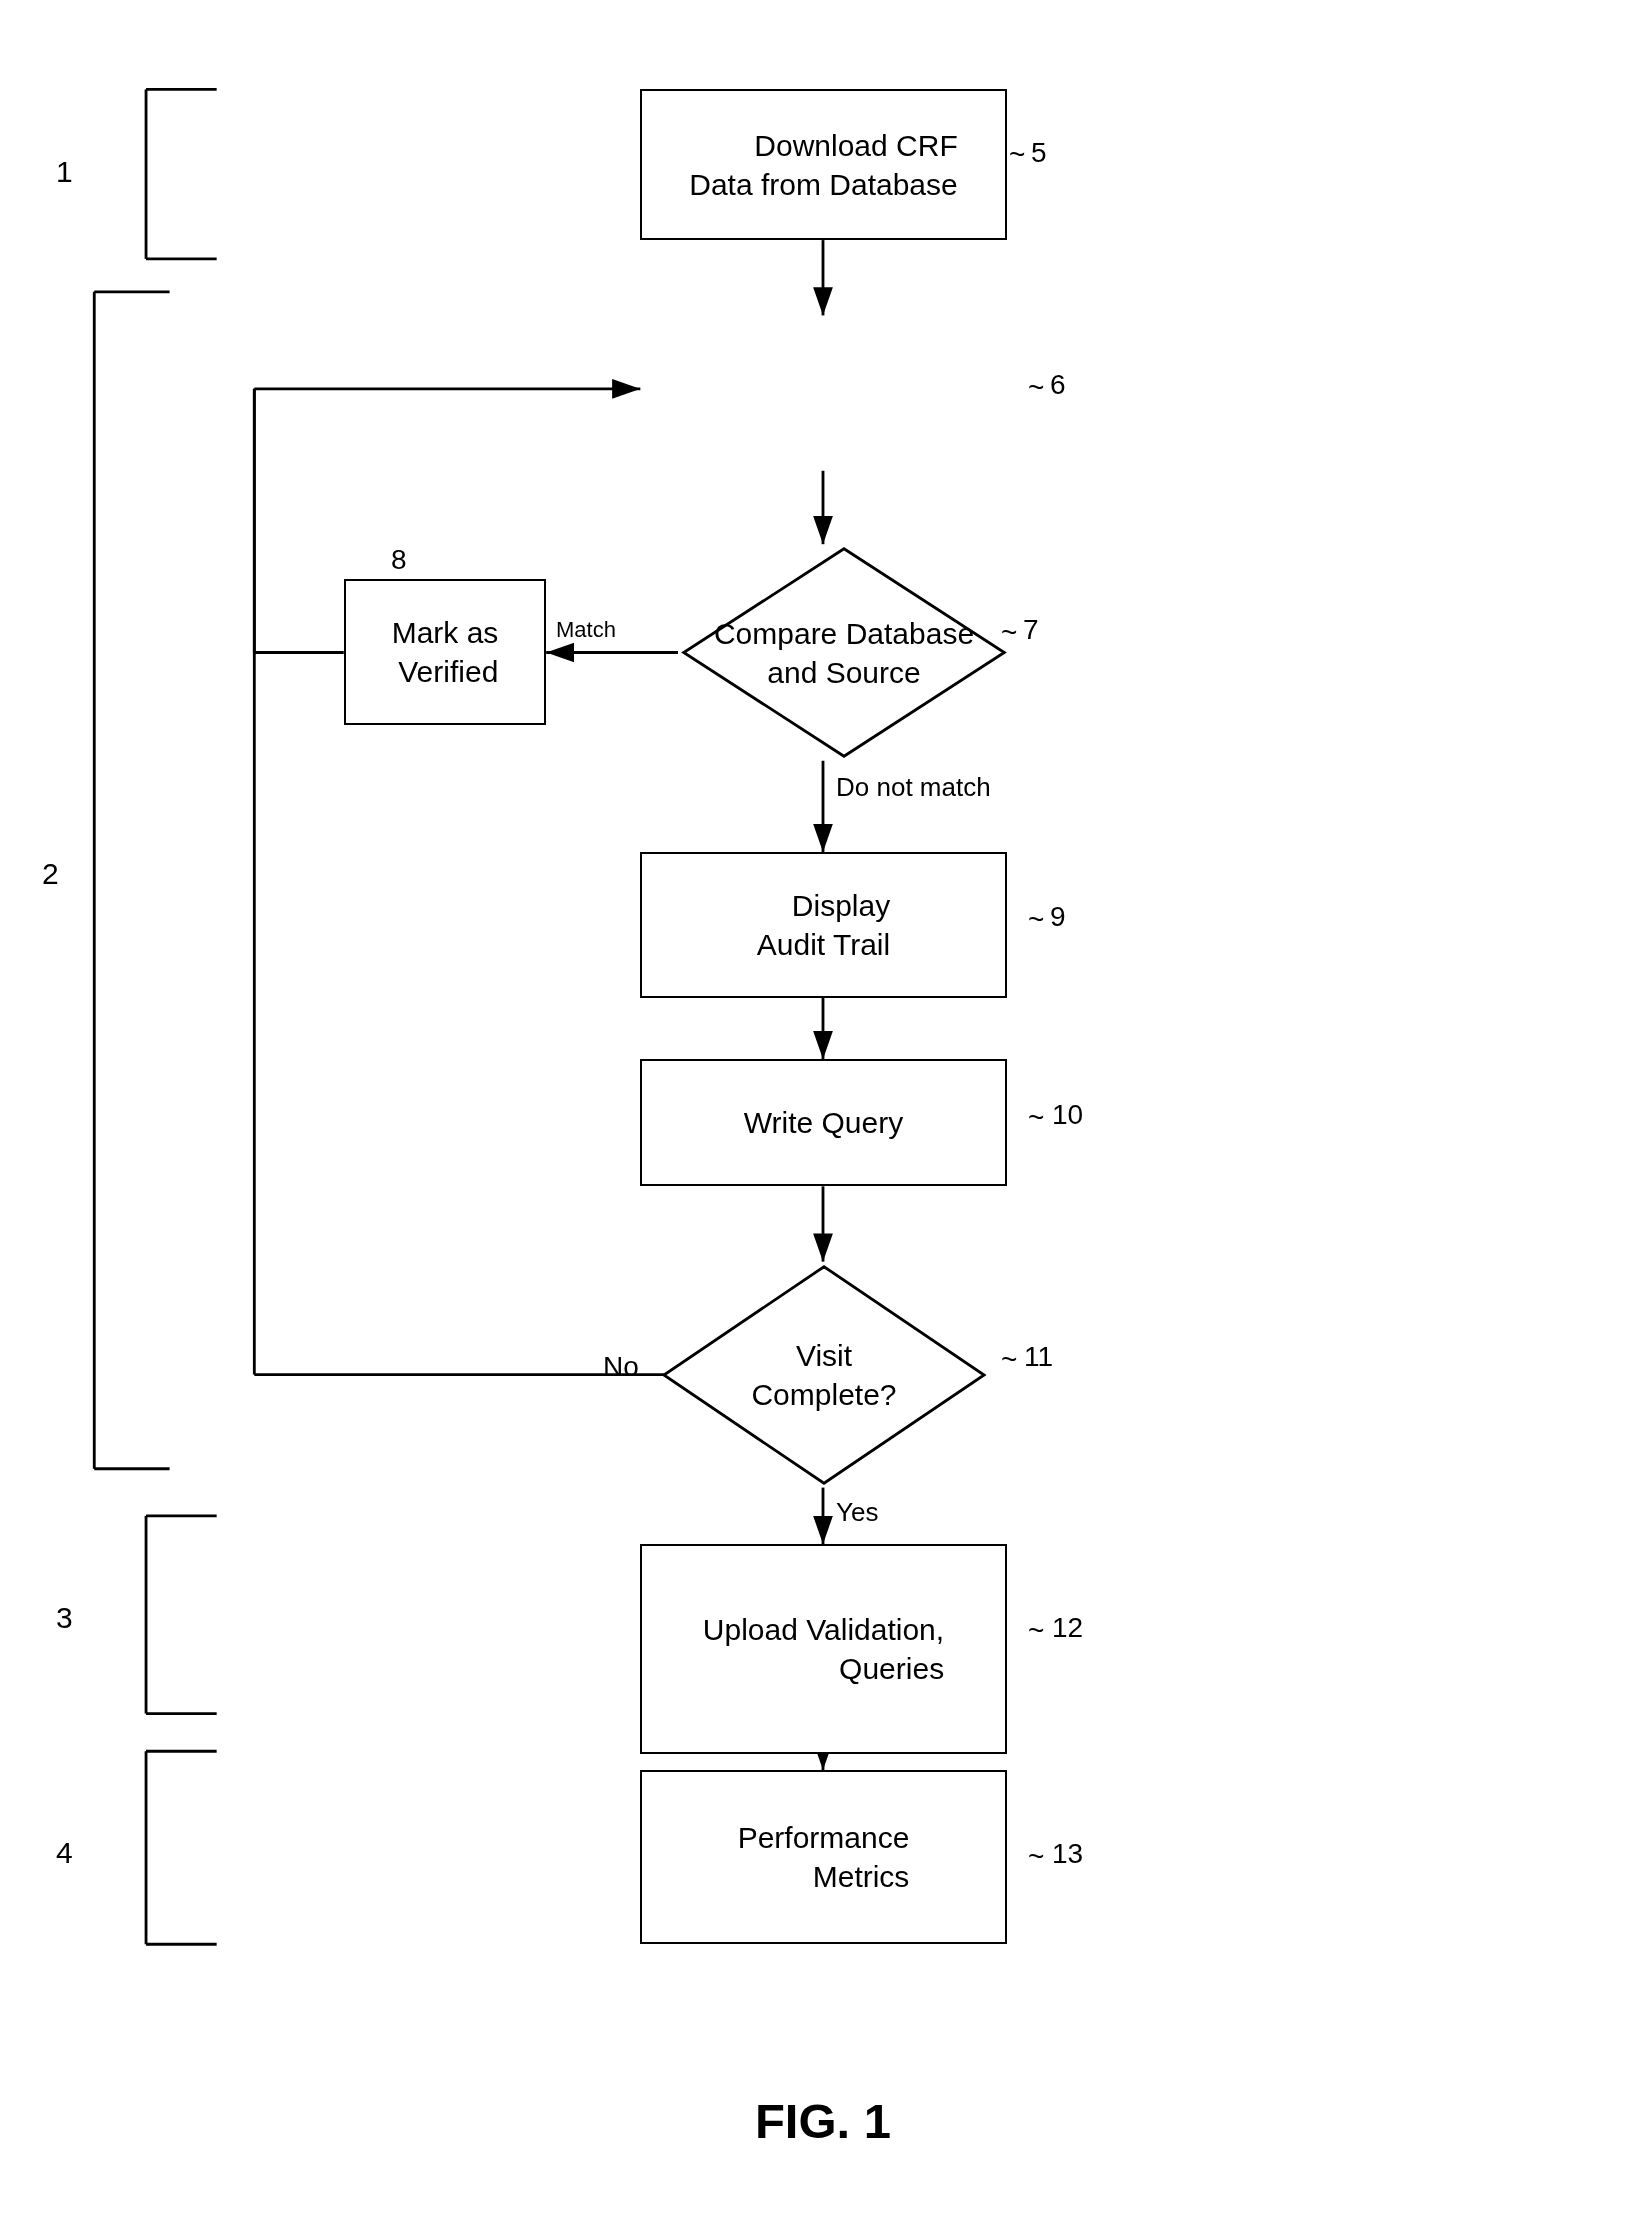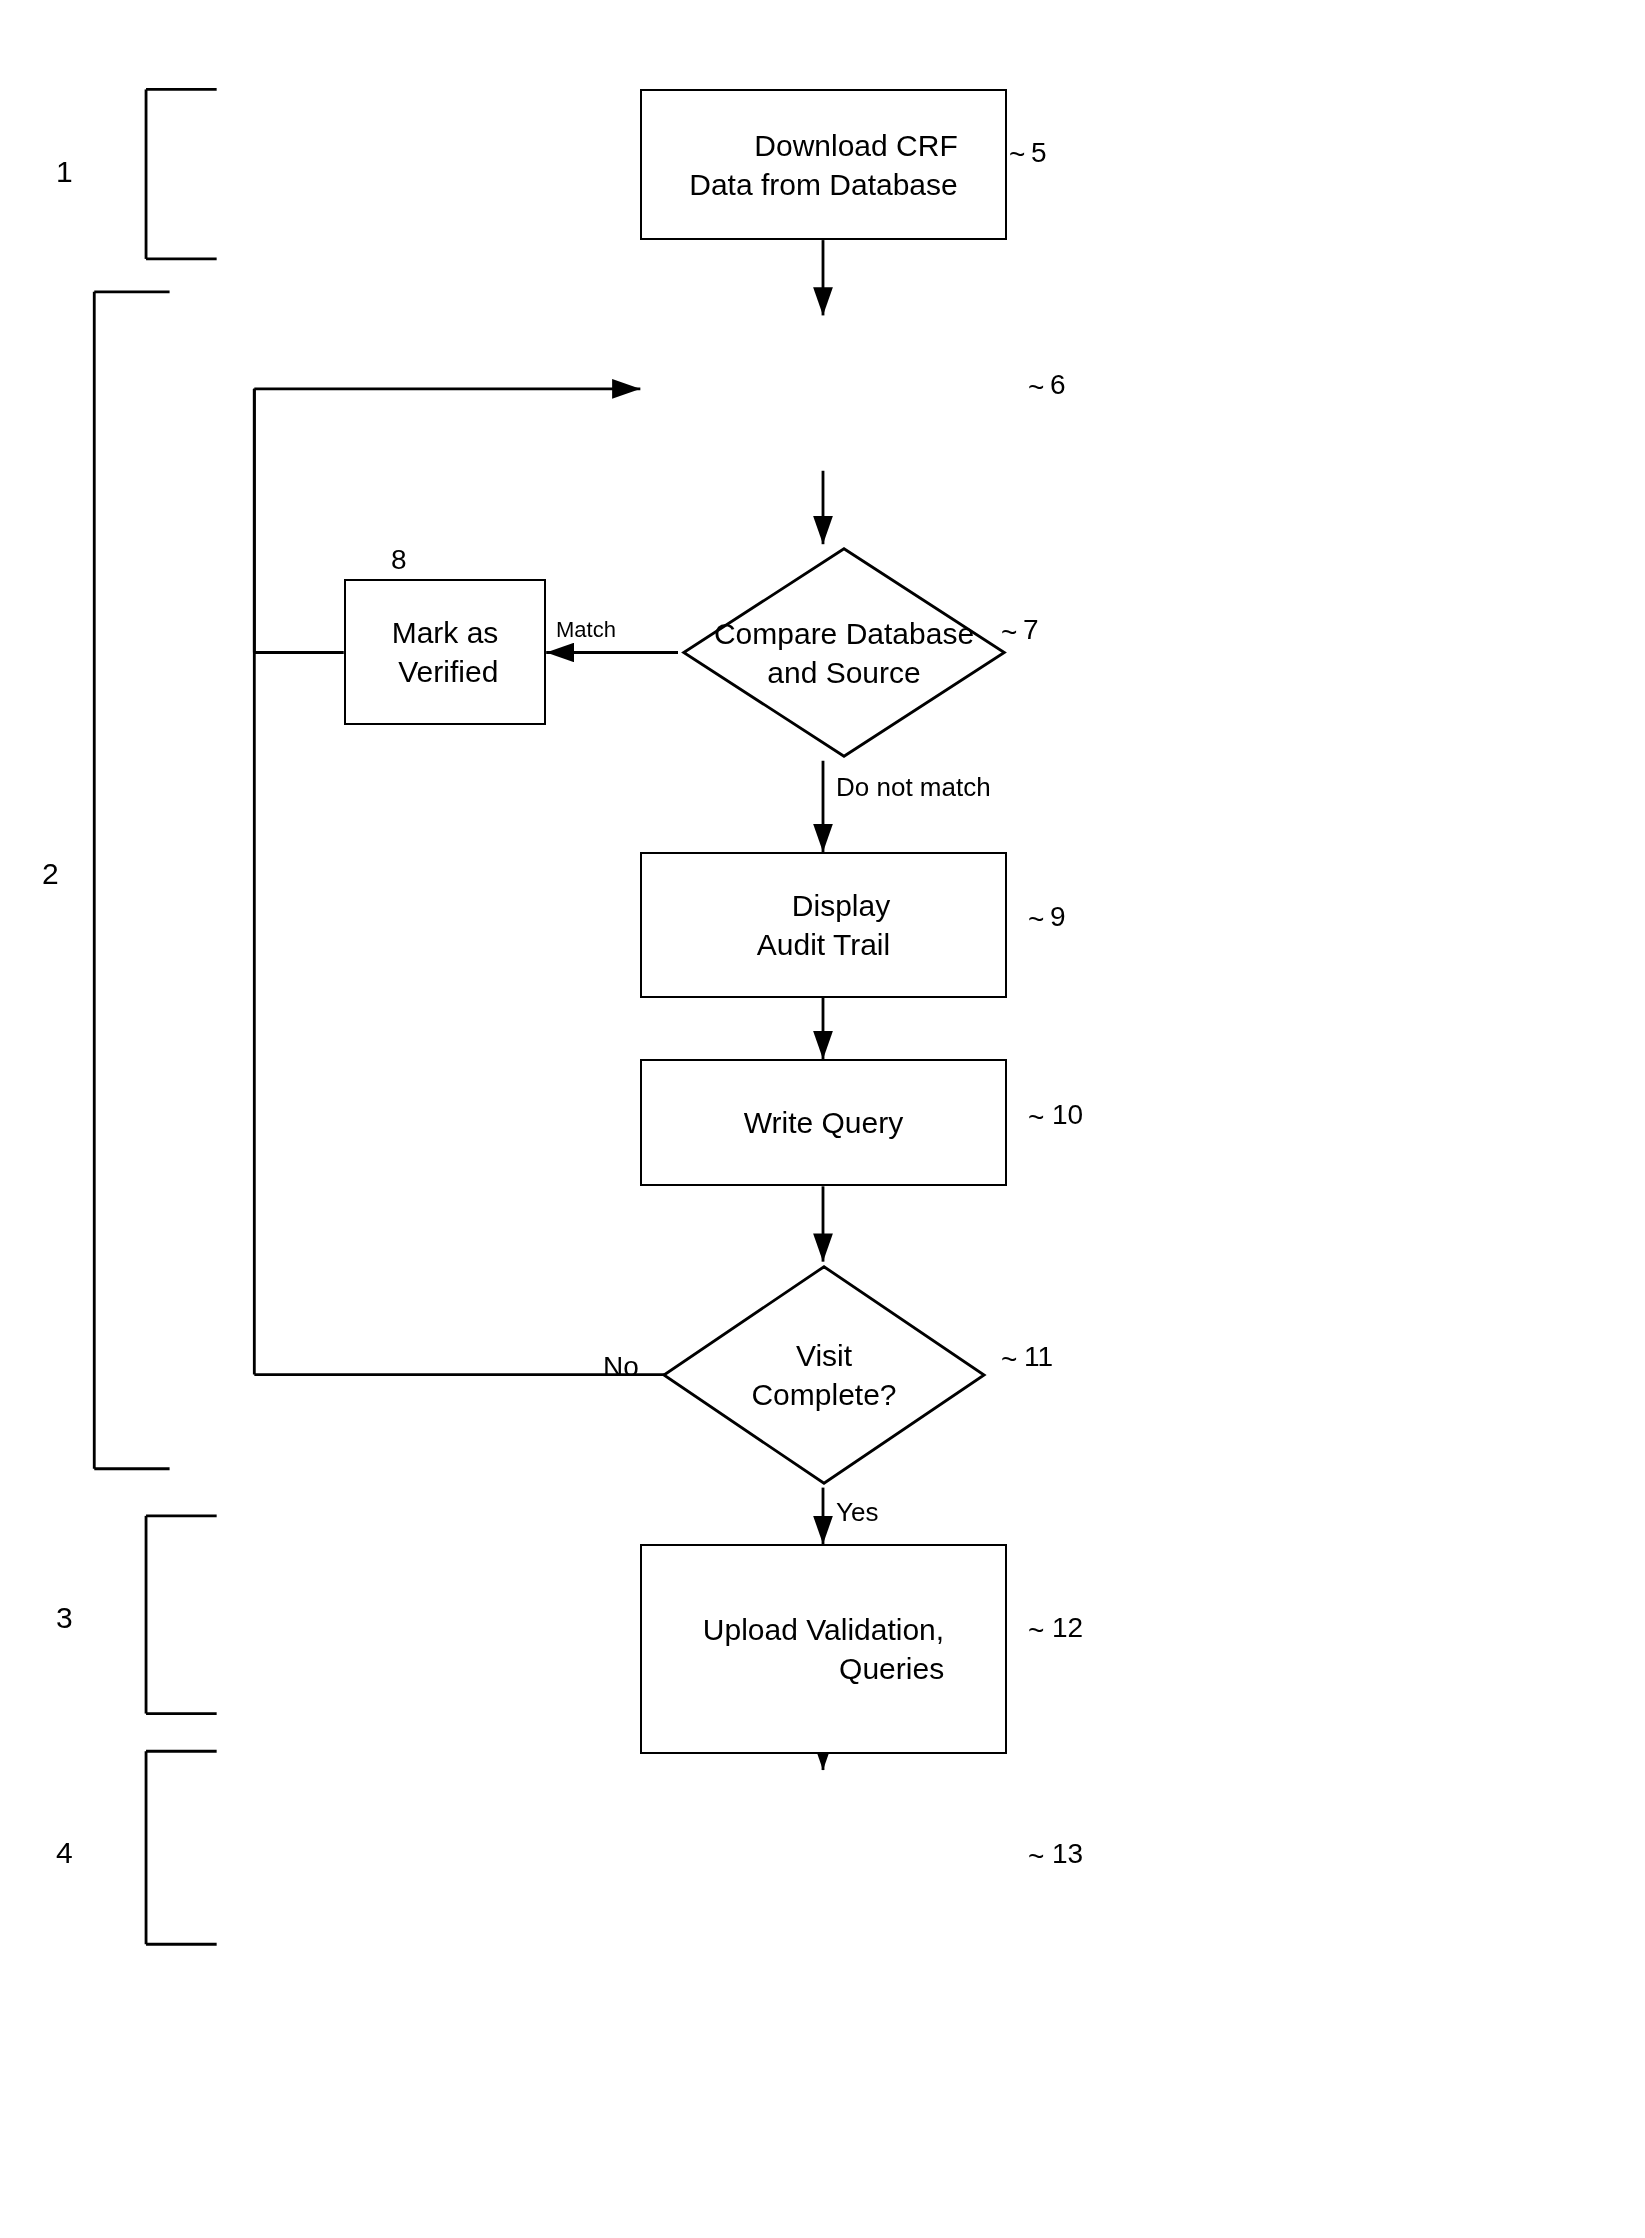--- a/index.html
+++ b/index.html
@@ -247,20 +247,27 @@
 
   <div class="flow-box" style="left:640px; top:1544px; width:367px; height:210px;">
     <span style="white-space:pre-line;">Upload Validation,
 Queries</span>
   </div>
   <span style="position:absolute;left:1028px;top:1615px;font-size:28px;">~</span>
   <div class="ref-num" style="left:1052px; top:1612px;">
     <span>12</span>
   </div>
 
+  <div class="flow-box" style="left:640px; top:1770px; width:367px; height:174px;">
+    <span style="white-space:pre-line;">Performance
+Metrics</span>
+  </div>
   <span style="position:absolute;left:1028px;top:1841px;font-size:28px;">~</span>
   <div class="ref-num" style="left:1052px; top:1838px;">
     <span>13</span>
   </div>
 
+  <div class="fig-caption" style="bottom:89px; left:50%; transform:translateX(-50%); width:377px;">
+    <span>FIG. 1</span>
+  </div>
 
 </div>
 
 
 </body></html>

